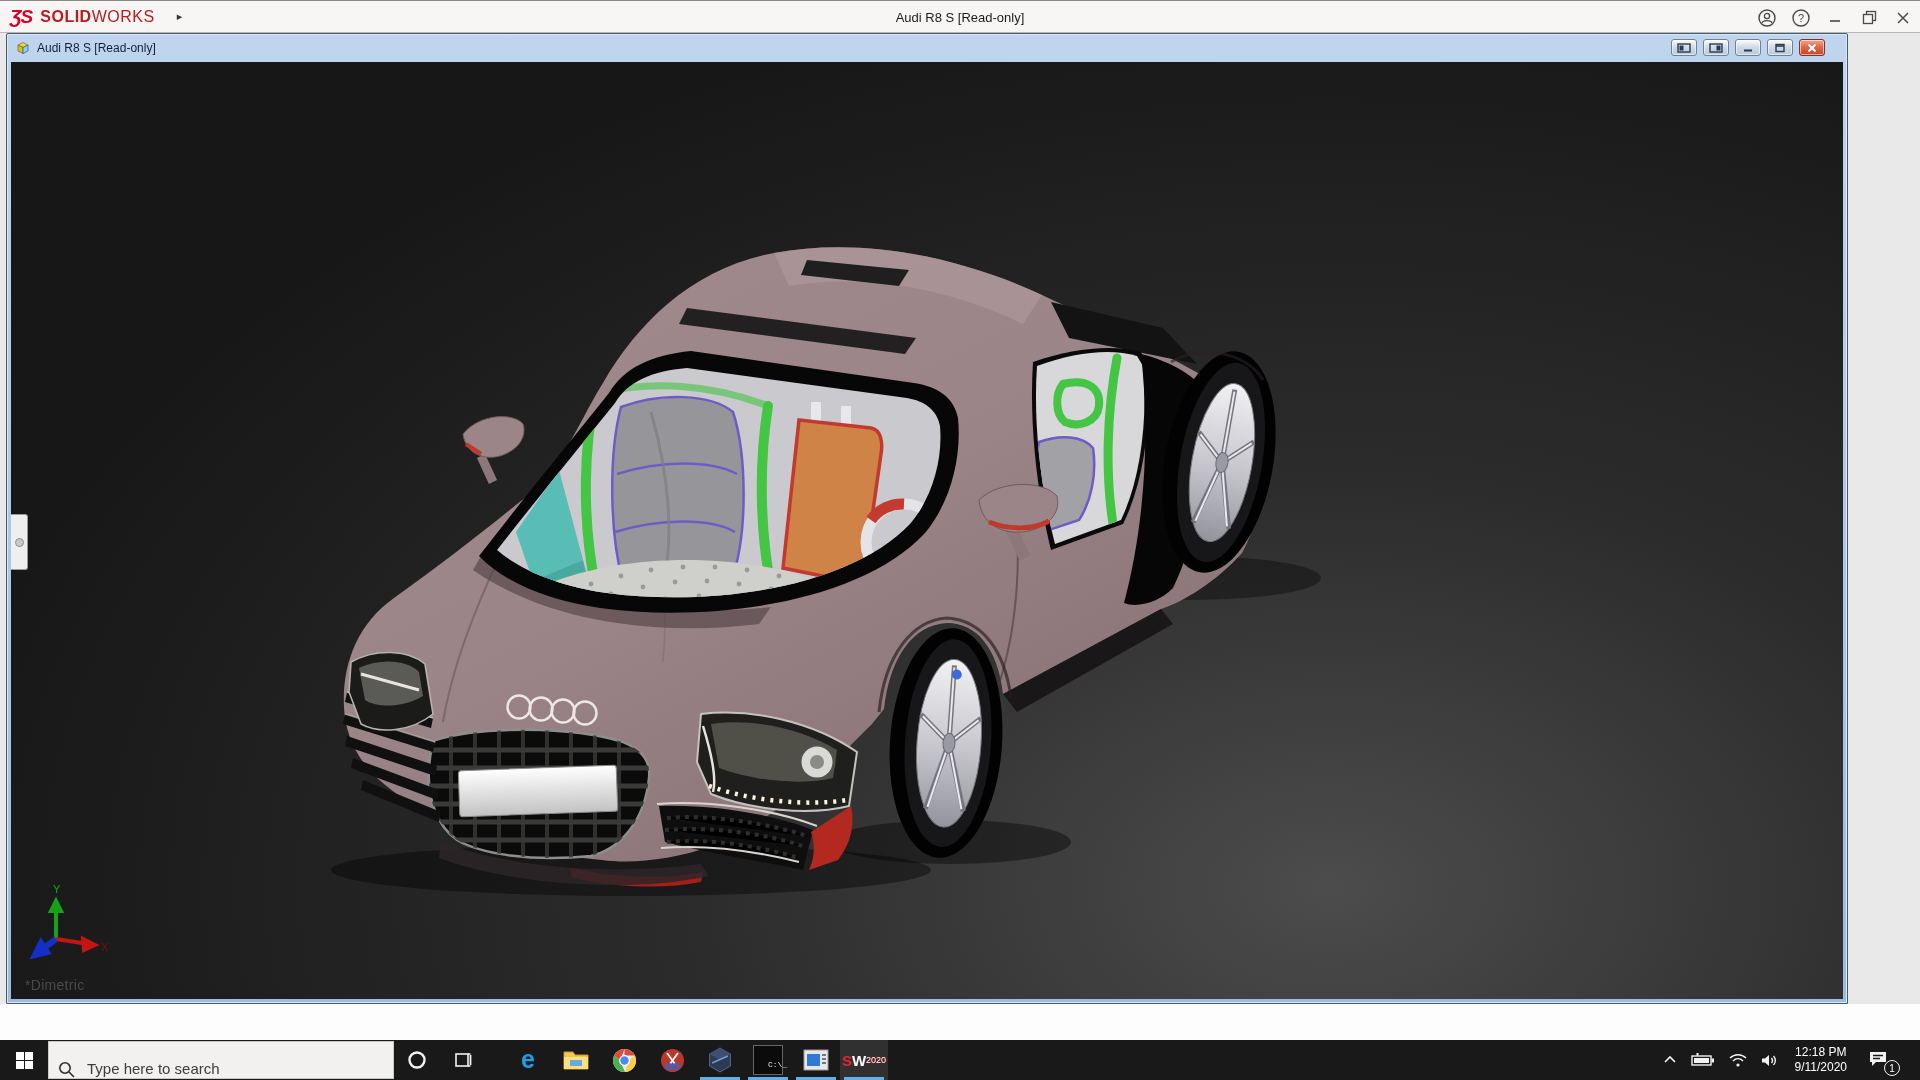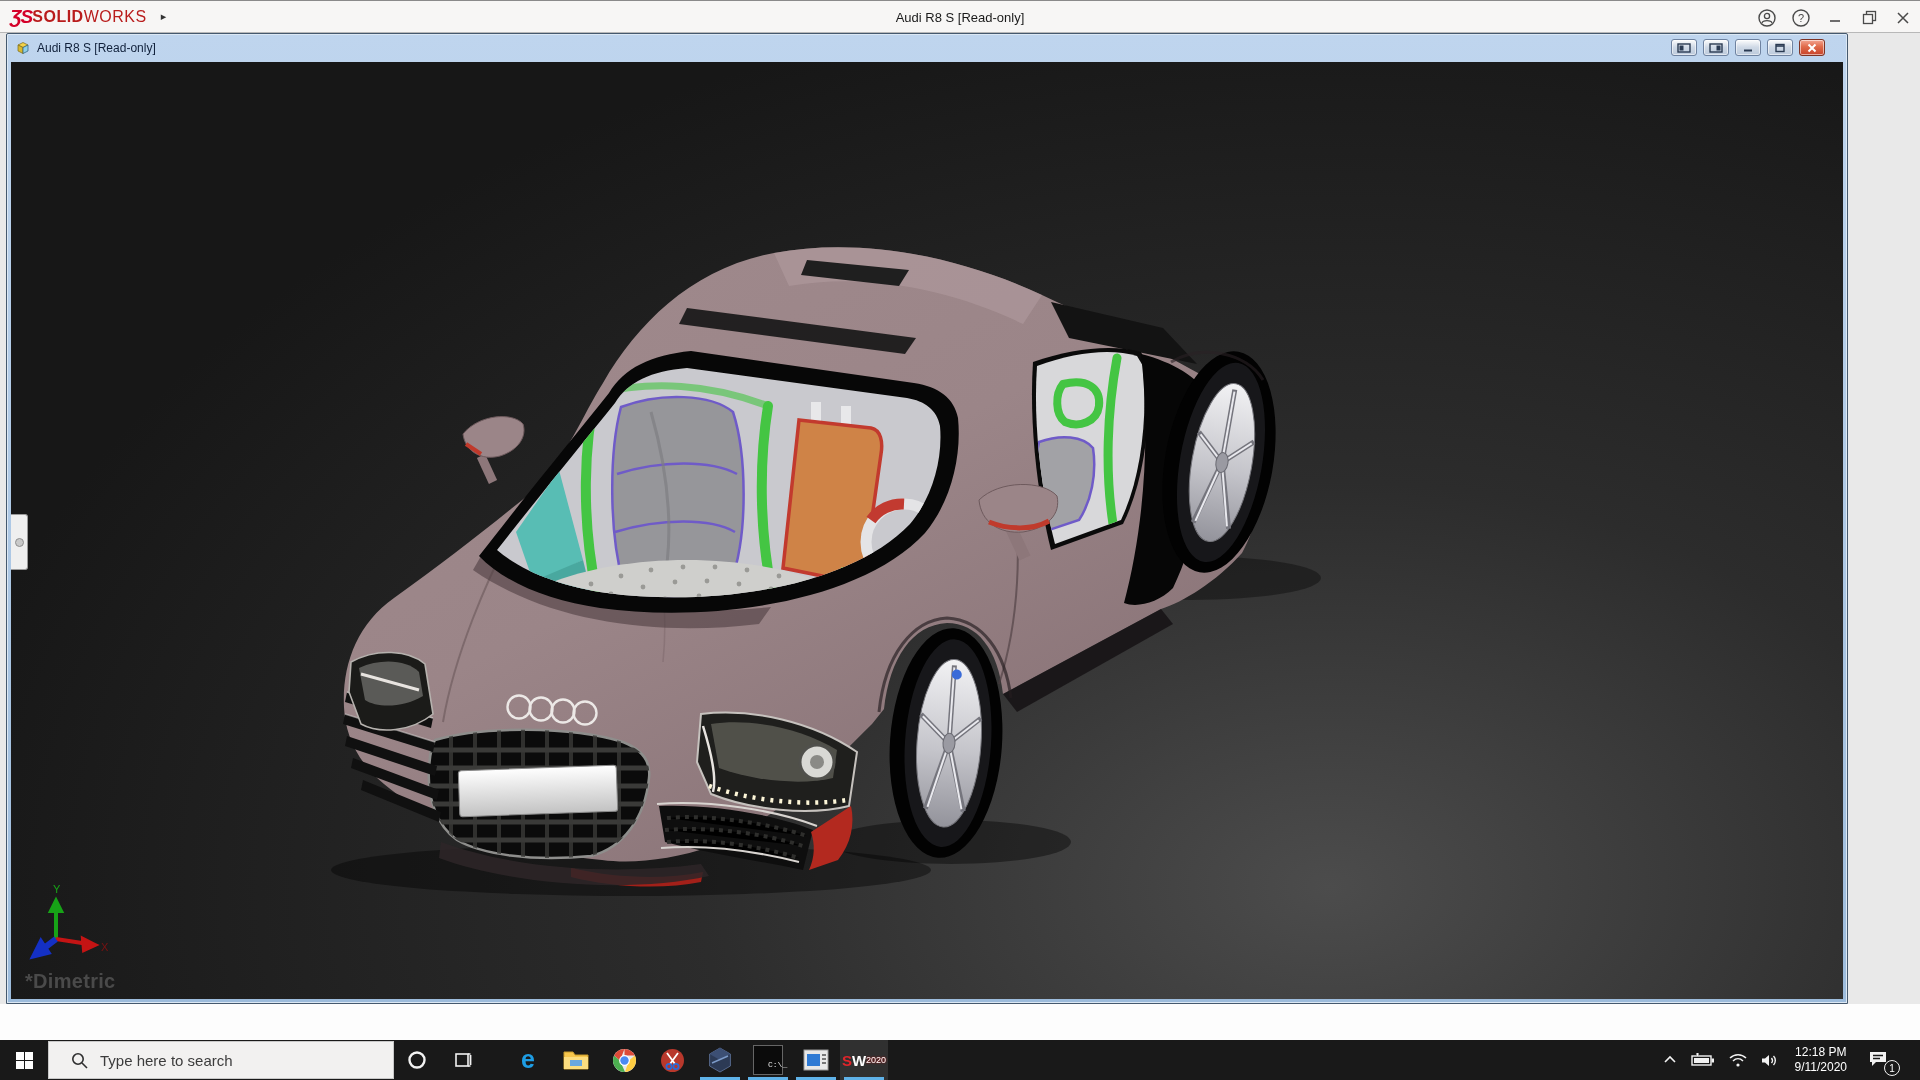--- a/index.html
+++ b/index.html
@@ -7,21 +7,21 @@
     width:1920px;height:1080px;position:relative;overflow:hidden;
     font-family:"Liberation Sans",sans-serif;background:#e9e9e9;
     -webkit-font-smoothing:antialiased;
   }
   
   .titlebar{
     position:absolute;left:0;top:0;width:1920px;height:33px;
     background:#f7f6f5;border-top:1px solid #8a8a8a;border-bottom:1px solid #b8b8b8;
     display:flex;align-items:center;box-sizing:border-box;
   }
-  .brand{display:flex;align-items:center;margin-left:10px;gap:0;}
+  .brand{display:flex;align-items:center;margin-left:10px;gap:8px;}
   .brand-mark{color:#d40029;font-weight:700;font-style:italic;font-size:19px;letter-spacing:-1px;}
   .brand-name{color:#b91c1c;font-size:16px;letter-spacing:.5px;}
   .brand-name b{font-weight:700;}
   .brand-arrow{margin-left:14px;color:#333;font-size:11px;}
   .win-title{
     position:absolute;left:0;right:0;top:0;height:33px;display:flex;align-items:center;justify-content:center;
     font-size:13px;color:#1a1a1a;pointer-events:none;
   }
   .tb-icons{position:absolute;right:0;top:0;height:33px;display:flex;align-items:center;}
   .tb-btn{width:34px;height:33px;display:flex;align-items:center;justify-content:center;color:#4a4a4a;}
@@ -56,35 +56,35 @@
     position:absolute;left:4px;top:28px;width:1832px;height:937px;overflow:hidden;
     background:radial-gradient(ellipse 1400px 900px at 72% 88%, #4c4c4c 0%, #2c2c2c 45%, #171717 100%);
   }
   .pane-tab{
     position:absolute;left:0;top:452px;width:16px;height:54px;background:#efefef;
     border:1px solid #9a9a9a;border-left:none;border-radius:0 3px 3px 0;
     display:flex;align-items:center;justify-content:center;
   }
   .pane-tab .dot{width:7px;height:7px;border-radius:50%;background:#c9c9c9;border:1px solid #8f8f8f;}
   .orientation{
-    position:absolute;left:14px;bottom:6px;color:#4a4a4a;font-weight:700;font-size:20px;letter-spacing:.3px;
+    position:absolute;left:14px;bottom:6px;color:#4a4a4a;font-weight:400;font-size:14px;letter-spacing:.3px;
   }
   .triad{position:absolute;left:16px;bottom:32px;}
   .car{position:absolute;left:0;top:0;}
   
   .bottomstrip{position:absolute;left:0;top:1004px;width:1920px;height:36px;background:#fdfdfd;}
   
   .taskbar{
     position:absolute;left:0;top:1040px;width:1920px;height:40px;background:#191919;
     display:flex;align-items:stretch;
   }
   .tb-start{width:48px;display:flex;align-items:center;justify-content:center;}
   .searchbox{
     width:346px;margin:1px 0;background:#f2f1f0;border:1px solid #c8c8c8;box-sizing:border-box;
-    display:flex;align-items:center;gap:10px;padding-left:22px;
+    display:flex;align-items:flex-end;gap:10px;padding-left:9px;
   }
   .searchbox input{
     border:none;outline:none;background:transparent;font-size:15px;color:#3c3c3c;width:270px;
     font-family:"Liberation Sans",sans-serif;
   }
   .searchbox input::placeholder{color:#3c3c3c;opacity:1;}
   .tb-sys{width:46px;display:flex;align-items:center;justify-content:center;}
   .apps{display:flex;margin-left:18px;}
   .app-btn{width:48px;position:relative;display:flex;align-items:center;justify-content:center;}
   .app-btn.active{background:rgba(255,255,255,.10);}

